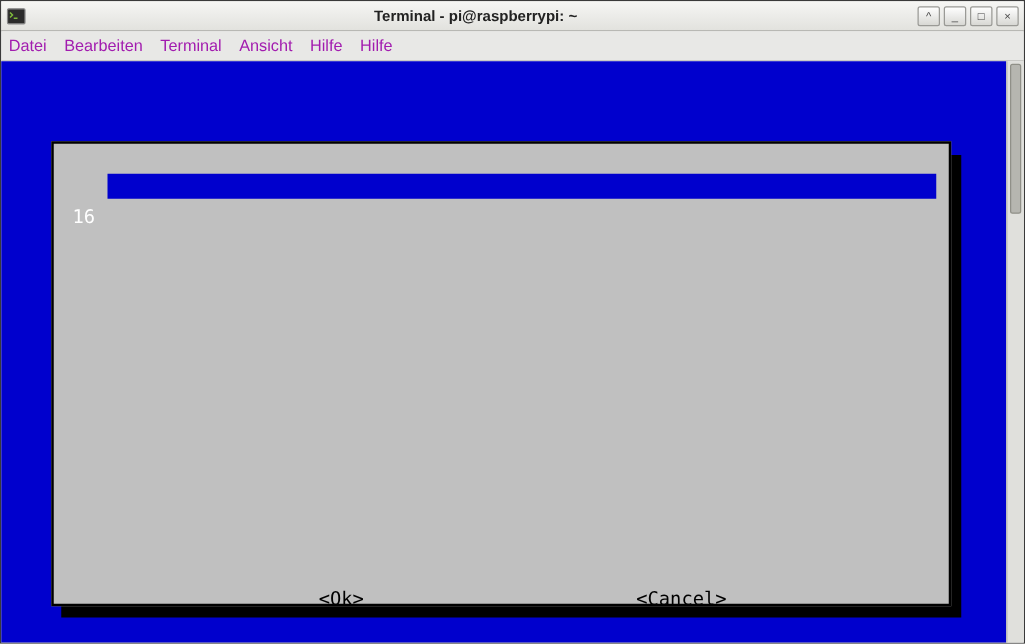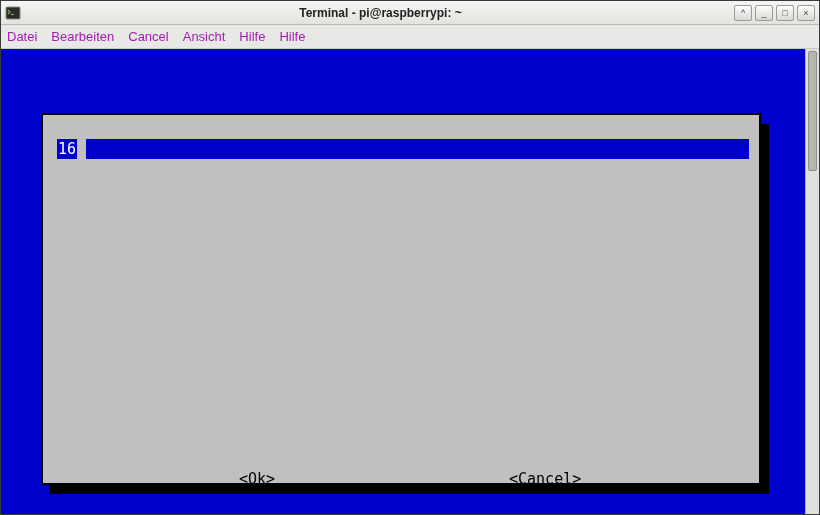--- a/index.html
+++ b/index.html
@@ -115,38 +115,39 @@
     margin-top: 14px;
     display: flex;
     height: 20px;
     width: 692px;
   }
   .input-val {
     background: #0000cd;
     color: #ffffff;
     padding: 0 1px;
     white-space: pre;
+    margin-top: 24px;
   }
   .cursor {
     color: #c0c0c0;
     background: #c0c0c0;
     width: 9px;
     display: inline-block;
   }
   .input-rest {
     flex: 1;
     background: #0000cd;
   }
   .btn-row {
     position: absolute;
     bottom: 14px; left: 0; right: 0;
     display: flex;
     color: #000;
   }
-  .btn-row .ok { position: absolute; left: 196px; }
+  .btn-row .ok { position: absolute; left: 212px; }
   .btn-row .cancel { position: absolute; left: 466px; }
 </style>
 </head>
 <body>
 
 <div class="window">
   <div class="titlebar">
     <span class="app-icon">
       <svg width="16" height="16" viewBox="0 0 16 16">
         <rect x="1" y="2" width="14" height="12" rx="1" fill="#2b2b2b" stroke="#888"></rect>
@@ -167,21 +168,21 @@
         </div>
       <div class="ctrl">
           <span>×</span>
         </div>
     </div>
   </div>
 
   <div class="menubar">
     <span>Datei</span>
     <span>Bearbeiten</span>
-    <span>Cancel</span>
+    <span>Terminal</span>
     <span>Ansicht</span>
     <span>Hilfe</span>
     <span>Hilfe</span>
   </div>
 
   <div class="term-wrap">
     <div class="terminal">
       <div class="dialog-shadow"></div>
       <div class="dialog">
         <div class="dialog-inner">

